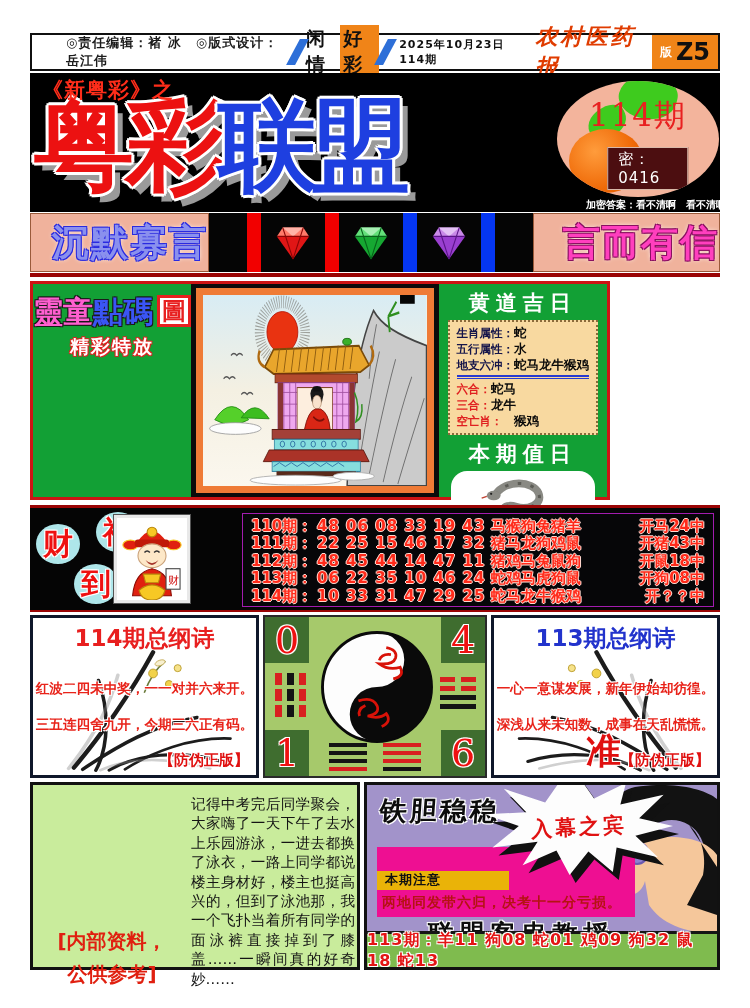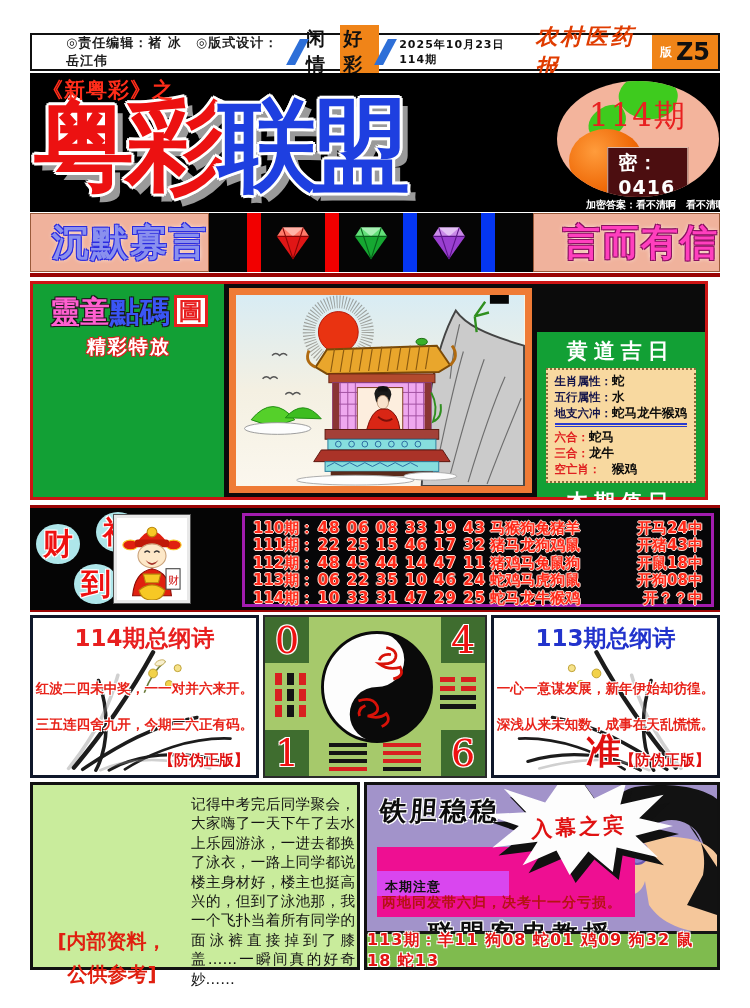--- a/index.html
+++ b/index.html
@@ -32,75 +32,75 @@
     letter-spacing:-8px; white-space:nowrap; z-index:2; }
   .mast-red  { color:#ec1111; text-shadow:-3px 0 0 #fff,3px 0 0 #fff,0 -3px 0 #fff,0 3px 0 #fff,-2px -2px 0 #fff,2px 2px 0 #fff,2px -2px 0 #fff,-2px 2px 0 #fff,8px 8px 0 #9a9a9a; }
   .mast-blue { color:#1e3fe0; text-shadow:-3px 0 0 #fff,3px 0 0 #fff,0 -3px 0 #fff,0 3px 0 #fff,-2px -2px 0 #fff,2px 2px 0 #fff,2px -2px 0 #fff,-2px 2px 0 #fff,8px 8px 0 #9a9a9a; }
   .badge-ellipse { left:527px; top:8px; width:162px; height:116px; background:#f3b49c; border-radius:50%; overflow:hidden; }
   .leaf { position:absolute; background:#3ecb1e; border-radius:60% 40% 55% 45%; }
   .persimmon { position:absolute; left:12px; top:48px; width:74px; height:64px; border-radius:50%;
     background:radial-gradient(circle at 35% 35%, #ff9c3c, #ef6a08 60%, #d25200); }
   .issue-badge { position:absolute; left:0; top:14px; width:100%; text-align:center; font-size:31px;
     color:#e82020; font-family:"DejaVu Serif","Liberation Serif",serif; letter-spacing:2px; z-index:2; }
   .password-box { position:absolute; left:50%; transform:translateX(-38%); top:66px; background:#4c0e10;
-    border:1px solid #d8b8a8; color:#fff; font-size:19px; font-weight:bold; padding:2px 10px; z-index:2; letter-spacing:1px;}
+    border:1px solid #d8b8a8; color:#fff; font-size:15px; font-weight:normal; padding:2px 10px; z-index:2; letter-spacing:1px;}
   .encrypted-note { left:540px; top:125px; width:172px; text-align:center; color:#fff; font-size:10px; font-weight:bold; }
 
   
   .slogan-strip { left:30px; top:213px; width:690px; height:59px; display:flex; }
   .slogan-box { background:#f0b29c; border:1px solid #9a5a3a; display:flex; align-items:center; justify-content:flex-end; }
   .slogan-left-text { font-size:37px; font-weight:900; color:#8a90ee; letter-spacing:2px;
     text-shadow:-1px -1px 0 #2a2ae0,1px -1px 0 #2a2ae0,-1px 1px 0 #2a2ae0,1px 1px 0 #2a2ae0,0 0 5px #fff; }
   .slogan-right-text { font-size:37px; font-weight:900; color:#ff3fbe; letter-spacing:2px;
     text-shadow:-1px -1px 0 #8a1060,1px -1px 0 #8a1060,-1px 1px 0 #8a1060,1px 1px 0 #8a1060,0 0 5px #fff; }
   .gem-strip { width:324px; background:#050505; display:flex; align-items:center; justify-content:center; gap:10px; }
   .vbar-red { width:14px; height:100%; background:#f20000; }
   .vbar-blue { width:14px; height:100%; background:#0536f2; }
   .gem { width:44px; height:40px; }
 
   .red-divider { left:30px; top:273px; width:690px; height:4px; background:#9a0404; }
 
   
-  .main-section { left:30px; top:281px; width:678px; height:219px; border:3px solid #cc1414;
+  .main-section { left:30px; top:281px; width:580px; height:219px; border:3px solid #cc1414;
     background:#0b0b0b; display:flex; }
   .panel-green { background:#12a035; }
   .lingtong-panel { width:197px; text-align:center; padding-top:8px; }
   .lt-title { font-size:30px; font-weight:900; white-space:nowrap; }
   .lt-a { color:#ff5fd0; } .lt-b { color:#3a55f5; }
   .lt-c { display:inline-block; border:3px solid #e82020; background:#fff; color:#e82020;
     font-size:24px; line-height:26px; padding:0 2px; margin-left:4px; vertical-align:3px; text-shadow:none; }
   .lt-sub { margin-top:1px; color:#fff; font-size:19px; font-weight:900; letter-spacing:2px;
     text-shadow:-1px -1px 0 #e02020,1px -1px 0 #e02020,-1px 1px 0 #e02020,1px 1px 0 #e02020; }
   .lt-poem { margin-top:22px; font-size:19.5px; font-weight:900; color:#e8231a; line-height:32px; }
   .painting-wrap { width:321px; position:relative; background:#0b0b0b; }
   .painting-frame { position:absolute; left:5px; right:5px; top:4px; bottom:4px; border:7px solid #ef7b36;
     background:#f8f3e4; }
   .painting-frame svg { width:100%; height:100%; display:block; }
-  .huangdao-panel { flex:1; text-align:center;margin-top:48px; }
+  .huangdao-panel { flex:1; text-align:center; }
   .hd-title { margin-top:5px; color:#fff; font-size:21px; font-weight:900; letter-spacing:6px; }
   .hd-box { margin:3px 9px 0 9px; background:#f8d9a0; border:2px dotted #8a6a3a; padding:3px 7px 4px 7px; text-align:left; }
   .hd-row { font-size:11.5px; font-weight:bold; color:#15154a; line-height:15px; white-space:nowrap; }
   .hd-row .v { color:#0a0a0a; font-size:12.5px; }
   .hd-sep { border-top:2px solid #2a3ad0; border-bottom:1px solid #2a3ad0; height:4px; margin:2px 0; }
   .hd-row2 { font-size:11.5px; font-weight:bold; color:#e02020; line-height:15px; }
   .hd-row2 .v { color:#0a0a0a; font-size:12.5px; }
   .duty-title { margin-top:5px; color:#fff; font-size:21px; font-weight:900; letter-spacing:6px; }
   .duty-box { margin:3px 12px 0 12px; height:68px; background:#fff; border-radius:16px;
     display:flex; align-items:center; justify-content:center; }
 
   
   .fortune-section { left:30px; top:505px; width:690px; height:107px; background:#050505;
     border-top:3px solid #9a0404; border-bottom:2px solid #9a0404; }
   .cs-char { position:absolute; width:44px; height:40px; background:#aee6ea; border-radius:50%;
     display:flex; align-items:center; justify-content:center; font-size:30px; font-weight:900; color:#ee1111; }
   .god-frame { position:absolute; left:84px; top:7px; width:76px; height:88px; background:#fff;
     border:3px solid #e8e8e8; outline:1px solid #555; }
   .god-frame svg { width:100%; height:100%; display:block; }
   .results-box { position:absolute; left:212px; top:5px; width:472px; height:94px; background:#060608;
-    border:3px solid #a21caf; padding:4px 8px 2px 8px; }
+    border:1px solid #a21caf; padding:4px 8px 2px 8px; }
   .r-row { display:flex; justify-content:space-between; font-size:15px; font-weight:900; color:#ff2a1a;
     line-height:17.4px; white-space:nowrap;
     text-shadow:-1px 0 0 #ffd9d0,1px 0 0 #ffd9d0,0 -1px 0 #ffd9d0,0 1px 0 #ffd9d0; }
   .r-issue { width:60px; } .r-nums { width:168px; letter-spacing:1px; } .r-ani { width:112px; } .r-open { width:96px; text-align:right; }
 
   
   .poems-row { left:30px; top:615px; width:690px; height:163px; display:flex; gap:4px; }
   .poem-box { width:229px; background:#fff; border:3px solid #0f172a; position:relative; overflow:hidden; }
   .poem-box svg.orchid { position:absolute; left:2px; top:22px; width:98%; height:132px; }
   .poem-title { position:relative; text-align:center; margin-top:5px; font-size:23px; font-weight:900; z-index:2; }
@@ -129,22 +129,22 @@
     text-shadow:-1px -1px 0 #7a2ad0,1px -1px 0 #7a2ad0,-1px 1px 0 #7a2ad0,1px 1px 0 #7a2ad0; }
   .decode-note { position:absolute; left:4px; top:140px; width:150px; text-align:center; font-size:20px;
     font-weight:900; color:#e02010; line-height:33px; }
   .decode-story { position:absolute; left:158px; top:9px; width:164px; font-size:14.6px; line-height:19.4px;
     color:#141414; text-align:justify; }
   .promo-box { left:364px; top:782px; width:356px; height:188px; background:#a293ca; border:3px solid #111; overflow:hidden; }
   .promo-headline { position:absolute; left:13px; top:8px; font-size:27px; font-weight:900; color:#0c0c0c;
     letter-spacing:3px; transform:skewX(-4deg); }
   .face-svg { position:absolute; right:0; top:0; width:140px; height:150px; }
   .pink-band { position:absolute; left:10px; top:62px; width:258px; height:70px; background:#ee0f92; }
-  .notice-strip { position:absolute; left:0; top:24px; width:132px; height:25px; background:#d946ef;
-    display:flex; align-items:flex-end; }
+  .notice-strip { position:absolute; left:0; top:24px; width:132px; height:19px; background:#eab308;
+    display:flex; align-items:flex-start; }
   .notice-strip span { font-size:13px; font-weight:900; color:#111; padding-left:8px; letter-spacing:1px; }
   .tip-line { position:absolute; left:5px; bottom:5px; font-size:14px; font-weight:900; color:#b51212;
     letter-spacing:1px; white-space:nowrap; }
   .burst { position:absolute; left:118px; top:-8px; width:188px; height:98px; }
   .burst .b-black,.burst .b-white { position:absolute; inset:0;
     clip-path:polygon(50% 0%,58% 22%,75% 6%,72% 28%,95% 18%,82% 42%,100% 50%,80% 60%,92% 82%,70% 72%,68% 97%,55% 76%,45% 100%,38% 75%,20% 90%,28% 66%,4% 72%,18% 50%,0% 38%,22% 36%,10% 12%,32% 26%,40% 4%); }
   .burst .b-black { background:#111; transform:translate(6px,8px); }
   .burst .b-white { background:#fdfdfd; }
   .burst .b-text { position:absolute; left:0; top:36px; width:100%; text-align:center; font-size:21px;
     font-weight:900; color:#e01212; letter-spacing:3px; transform:rotate(-3deg);

